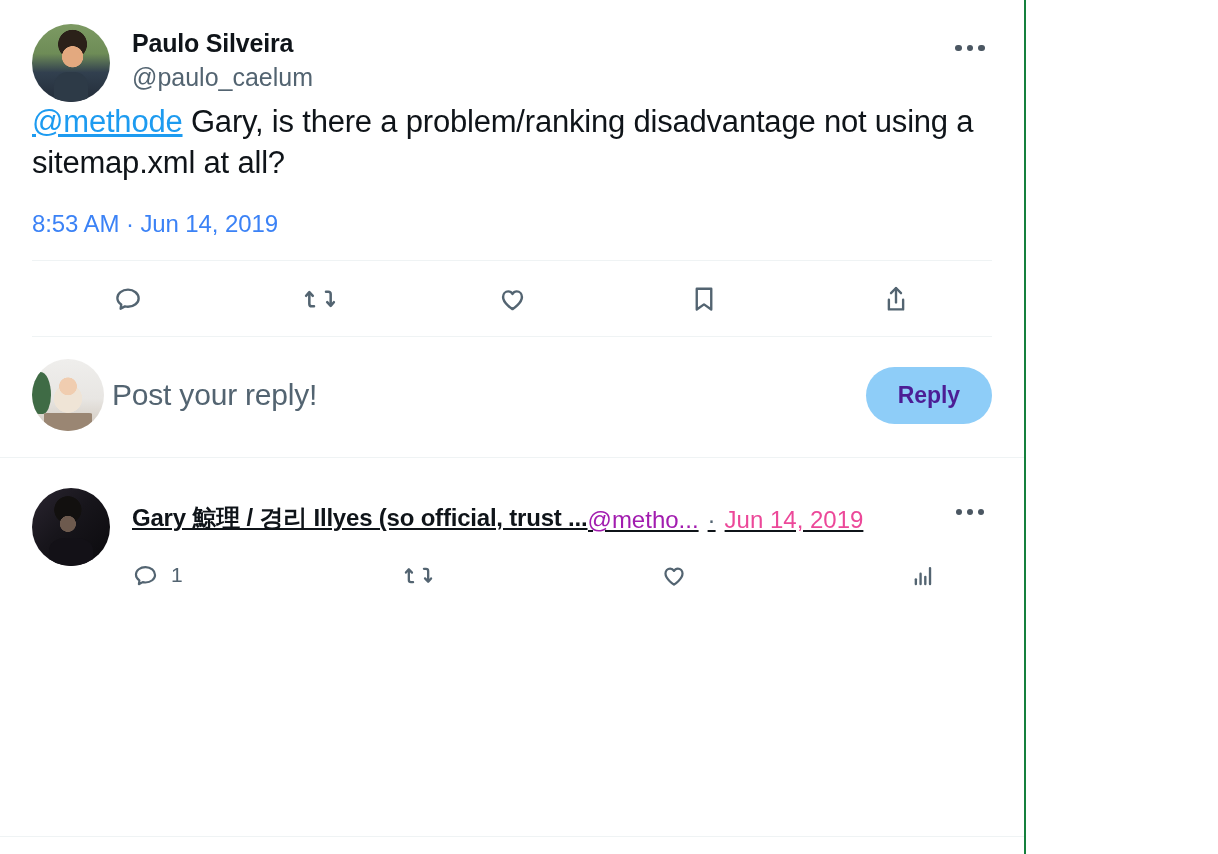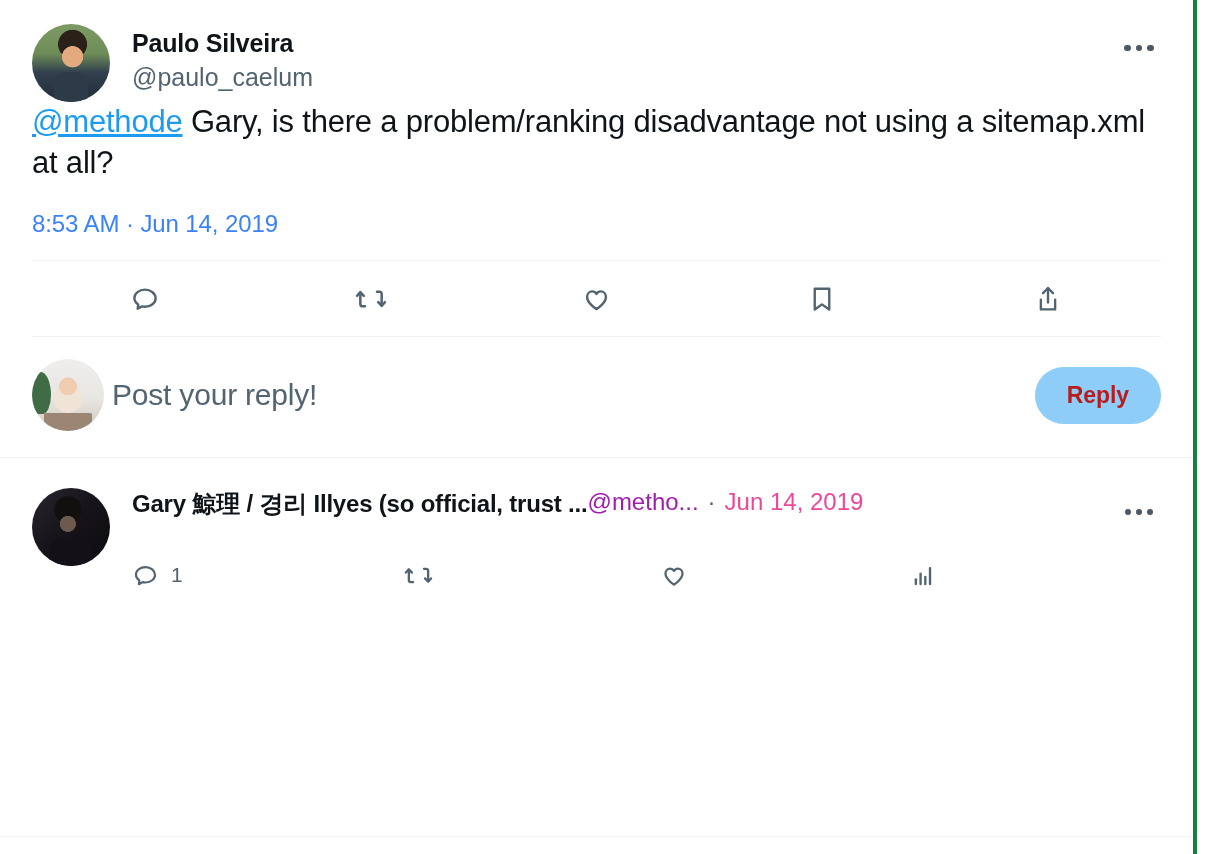--- a/index.html
+++ b/index.html
@@ -8,23 +8,23 @@
     width: 1218px;
     height: 854px;
     background: #ffffff;
     font-family: "Liberation Sans", sans-serif;
     color: #0f1419;
     overflow: hidden;
   }
 
   .timeline-column {
     position: relative;
-    width: 1197px;
+    width: 1026px;
     height: 854px;
-    border-right: 4px solid #15803d;
+    border-right: 2px solid #15803d;
     background: #ffffff;
   }
 
   
   .avatar {
     border-radius: 50%;
     overflow: hidden;
     flex: 0 0 auto;
     position: relative;
     background: #cfd9de;
@@ -174,40 +174,41 @@
   .composer-placeholder {
     flex: 1 1 auto;
     margin-left: 8px;
     font-size: 30px;
     color: #536471;
     letter-spacing: -0.2px;
   }
   .reply-btn {
     flex: 0 0 auto;
     background: #8ecdf8;
-    color: #b91c1c;
+    color: #4c1d95;
     font-size: 23px;
     font-weight: bold;
     border: none;
     border-radius: 9999px;
     padding: 17px 32px;
     line-height: 1;
     letter-spacing: -0.1px;
   }
 
   
   .reply-tweet {
     display: flex;
     padding: 30px 32px 0 32px;
   }
   .reply-body { margin-left: 22px; flex: 1 1 auto; min-width: 0; }
   .reply-head {
     display: flex;
-    align-items: flex-start;
+    align-items: flex-end;
     white-space: nowrap;
+    text-decoration: underline;
   }
   .reply-name {
     font-size: 24px;
     font-weight: bold;
     color: #0f1419;
     overflow: hidden;
     text-overflow: ellipsis;
     max-width: 580px;
     letter-spacing: -0.2px;
   }

